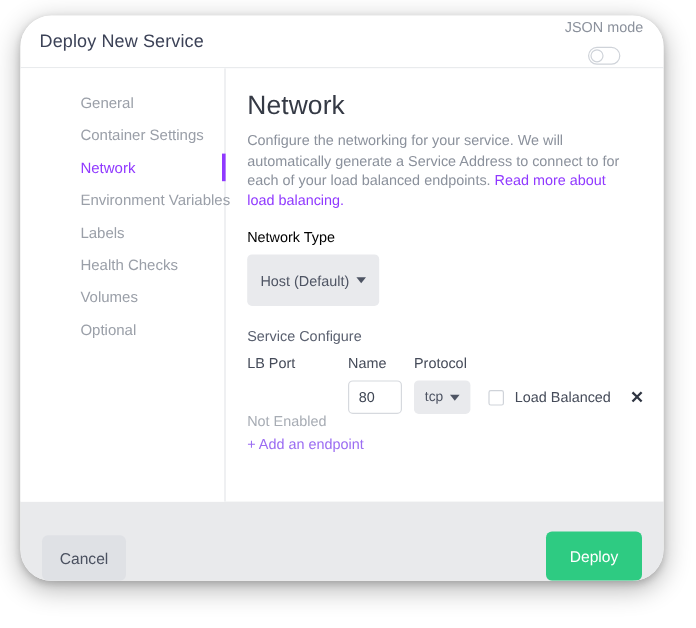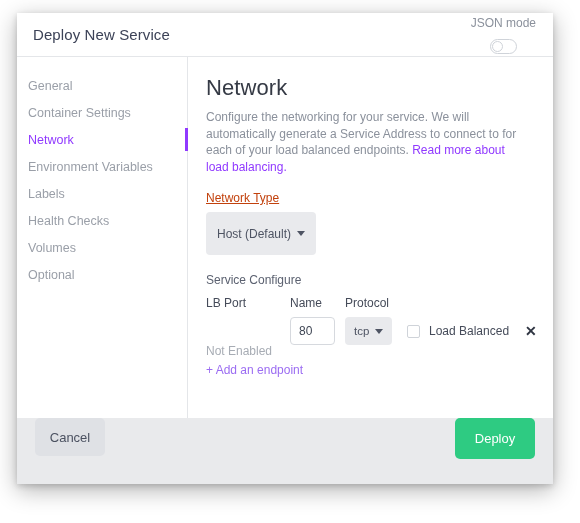--- a/index.html
+++ b/index.html
@@ -19,20 +19,21 @@
     position: absolute;
     left: 17px;
     top: 13px;
     width: 536px;
     height: 471px;
     background: #ffffff;
     box-shadow: 0 6px 22px rgba(0,0,0,0.30), 0 2px 6px rgba(0,0,0,0.16);
     display: flex;
     flex-direction: column;
     overflow: hidden;
+    border-radius: 26px;
   }
 
   
   .modal-header {
     height: 44px;
     flex: 0 0 44px;
     border-bottom: 1px solid #e4e6e9;
     display: flex;
     align-items: center;
     padding: 0 17px 0 16px;
@@ -85,20 +86,21 @@
   }
 
   .sidebar {
     width: 171px;
     flex: 0 0 171px;
     border-right: 1px solid #e4e6e9;
     padding-top: 15px;
     box-sizing: border-box;
     position: relative;
     background: #ffffff;
+    padding-left: 39px;
   }
   .nav-item {
     height: 27px;
     display: flex;
     align-items: center;
     padding-left: 11px;
     font-size: 12.5px;
     color: #9a9fa8;
     position: relative;
     cursor: pointer;
@@ -136,23 +138,22 @@
     margin: 0 0 16px 0;
     max-width: 312px;
   }
   .section-desc a {
     color: #9039ff;
     text-decoration: none;
   }
 
   .field-label {
     font-size: 12px;
-    color: #c2410c;
+    color: #000000;
     margin-bottom: 7px;
-    text-decoration: underline;
   }
   .dropdown {
     display: inline-flex;
     align-items: center;
     gap: 6px;
     background: #e9eaed;
     border-radius: 4px;
     height: 43px;
     padding: 0 11px;
     font-size: 12px;
@@ -253,21 +254,21 @@
     text-decoration: none;
     cursor: pointer;
   }
 
   
   .modal-footer {
     flex: 0 0 66px;
     height: 66px;
     background: #e9eaec;
     display: flex;
-    align-items: flex-start;
+    align-items: flex-end;
     padding: 0 18px;
     box-sizing: border-box;
   }
   .btn {
     border: none;
     border-radius: 5px;
     font-size: 13px;
     font-family: "Liberation Sans", sans-serif;
     cursor: pointer;
     box-sizing: border-box;

